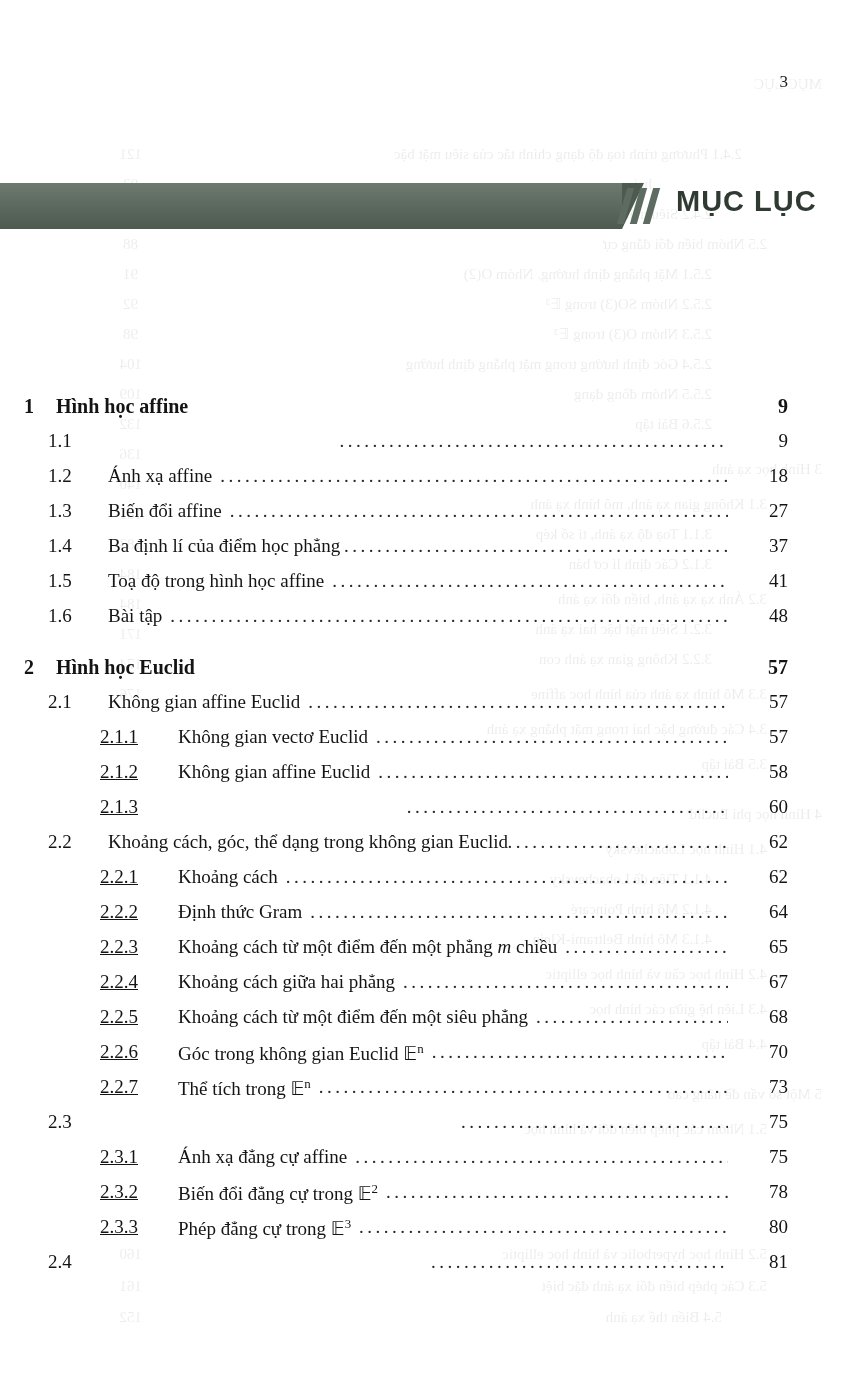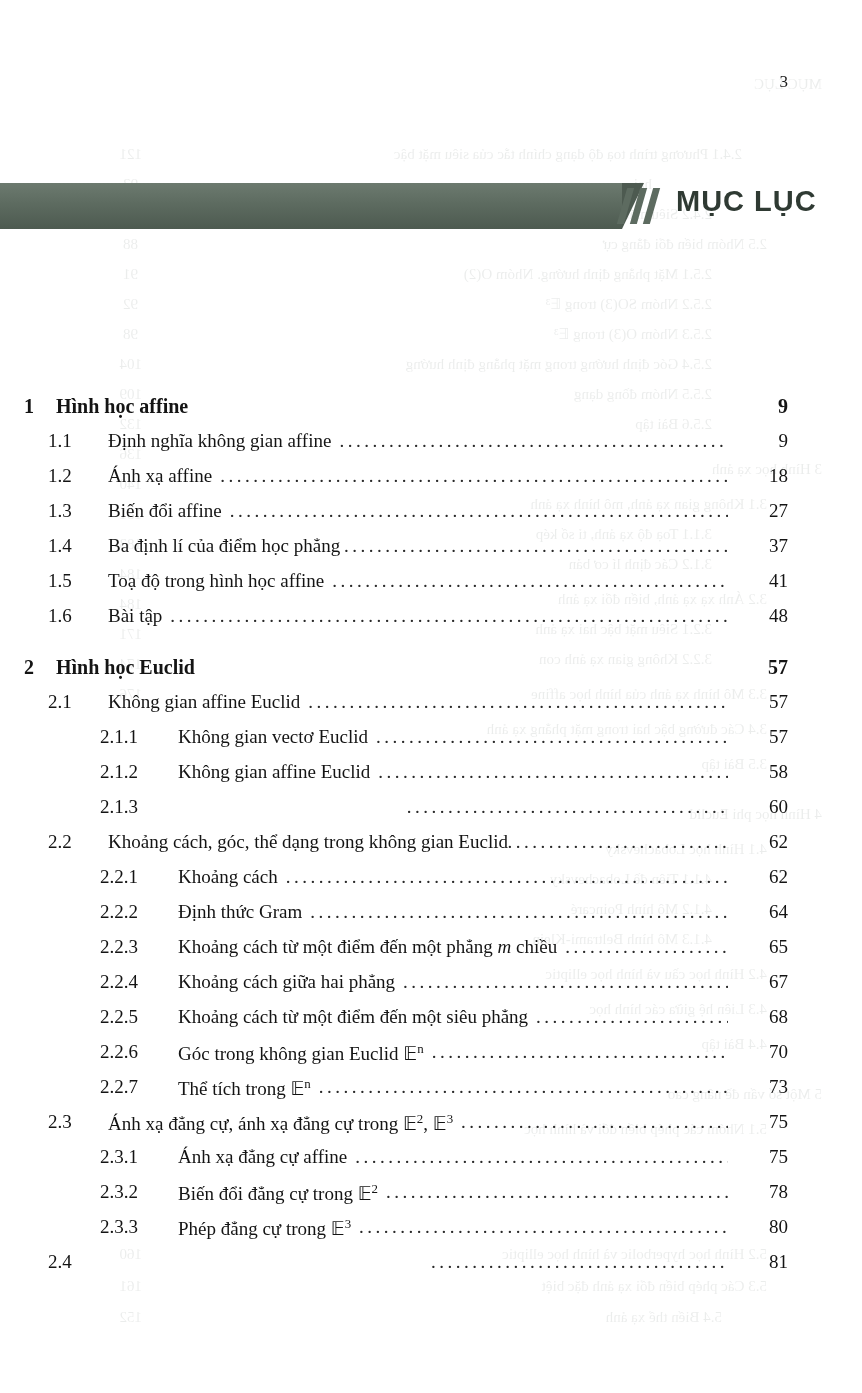--- a/index.html
+++ b/index.html
@@ -142,21 +142,21 @@
 
   
   .lvl1 .e-num  { left: 24px; }
   .lvl1 .e-label{ left: 56px; }
   .lvl1 .e-page { left: 742px; }
 
   .lvl2 .e-num  { left: 48px; }
   .lvl2 .e-label{ left: 108px; }
   .lvl2 .e-page { left: 742px; }
 
-  .lvl3 .e-num  { left: 100px; }
+  .lvl3 .e-num  { left: 100px; text-decoration: underline; }
   .lvl3 .e-label{ left: 178px; }
   .lvl3 .e-page { left: 742px; }
 
   sup { font-size: 0.68em; vertical-align: super; }
 </style>
 </head>
 <body>
 
 <div class="bleed" id="bleed-layer">
     <div class="bl" style="left: 40px; top: 70px;">MỤC LỤC</div>
@@ -230,21 +230,20 @@
 </div>
 
 <div class="toc" id="toc-root">
     <div class="entry lvl1 chapter">
       <span class="e-num">1</span>
       <span class="e-label">Hình học affine</span>
       <span class="e-page">9</span>
     </div>
     <div class="entry lvl2">
       <span class="e-num">1.1</span>
-      <span class="e-label">Định nghĩa không gian affine</span>
       <span class="e-page">9</span>
       <span class="e-dots" style="left: 339.391px; width: 388.609px;">..........................................................................................</span>
     </div>
     <div class="entry lvl2">
       <span class="e-num">1.2</span>
       <span class="e-label">Ánh xạ affine</span>
       <span class="e-page">18</span>
       <span class="e-dots" style="left: 220.125px; width: 507.875px;">..........................................................................................</span>
     </div>
     <div class="entry lvl2">
@@ -342,21 +341,20 @@
       <span class="e-dots" style="left: 431.641px; width: 296.359px;">..........................................................................................</span>
     </div>
     <div class="entry lvl3">
       <span class="e-num">2.2.7</span>
       <span class="e-label">Thể tích trong 𝔼<sup>n</sup></span>
       <span class="e-page">73</span>
       <span class="e-dots" style="left: 318.703px; width: 409.297px;">..........................................................................................</span>
     </div>
     <div class="entry lvl2">
       <span class="e-num">2.3</span>
-      <span class="e-label">Ánh xạ đẳng cự, ánh xạ đẳng cự trong 𝔼<sup>2</sup>, 𝔼<sup>3</sup></span>
       <span class="e-page">75</span>
       <span class="e-dots" style="left: 461.109px; width: 266.891px;">..........................................................................................</span>
     </div>
     <div class="entry lvl3">
       <span class="e-num">2.3.1</span>
       <span class="e-label">Ánh xạ đẳng cự affine</span>
       <span class="e-page">75</span>
       <span class="e-dots" style="left: 355.281px; width: 372.719px;">..........................................................................................</span>
     </div>
     <div class="entry lvl3">

